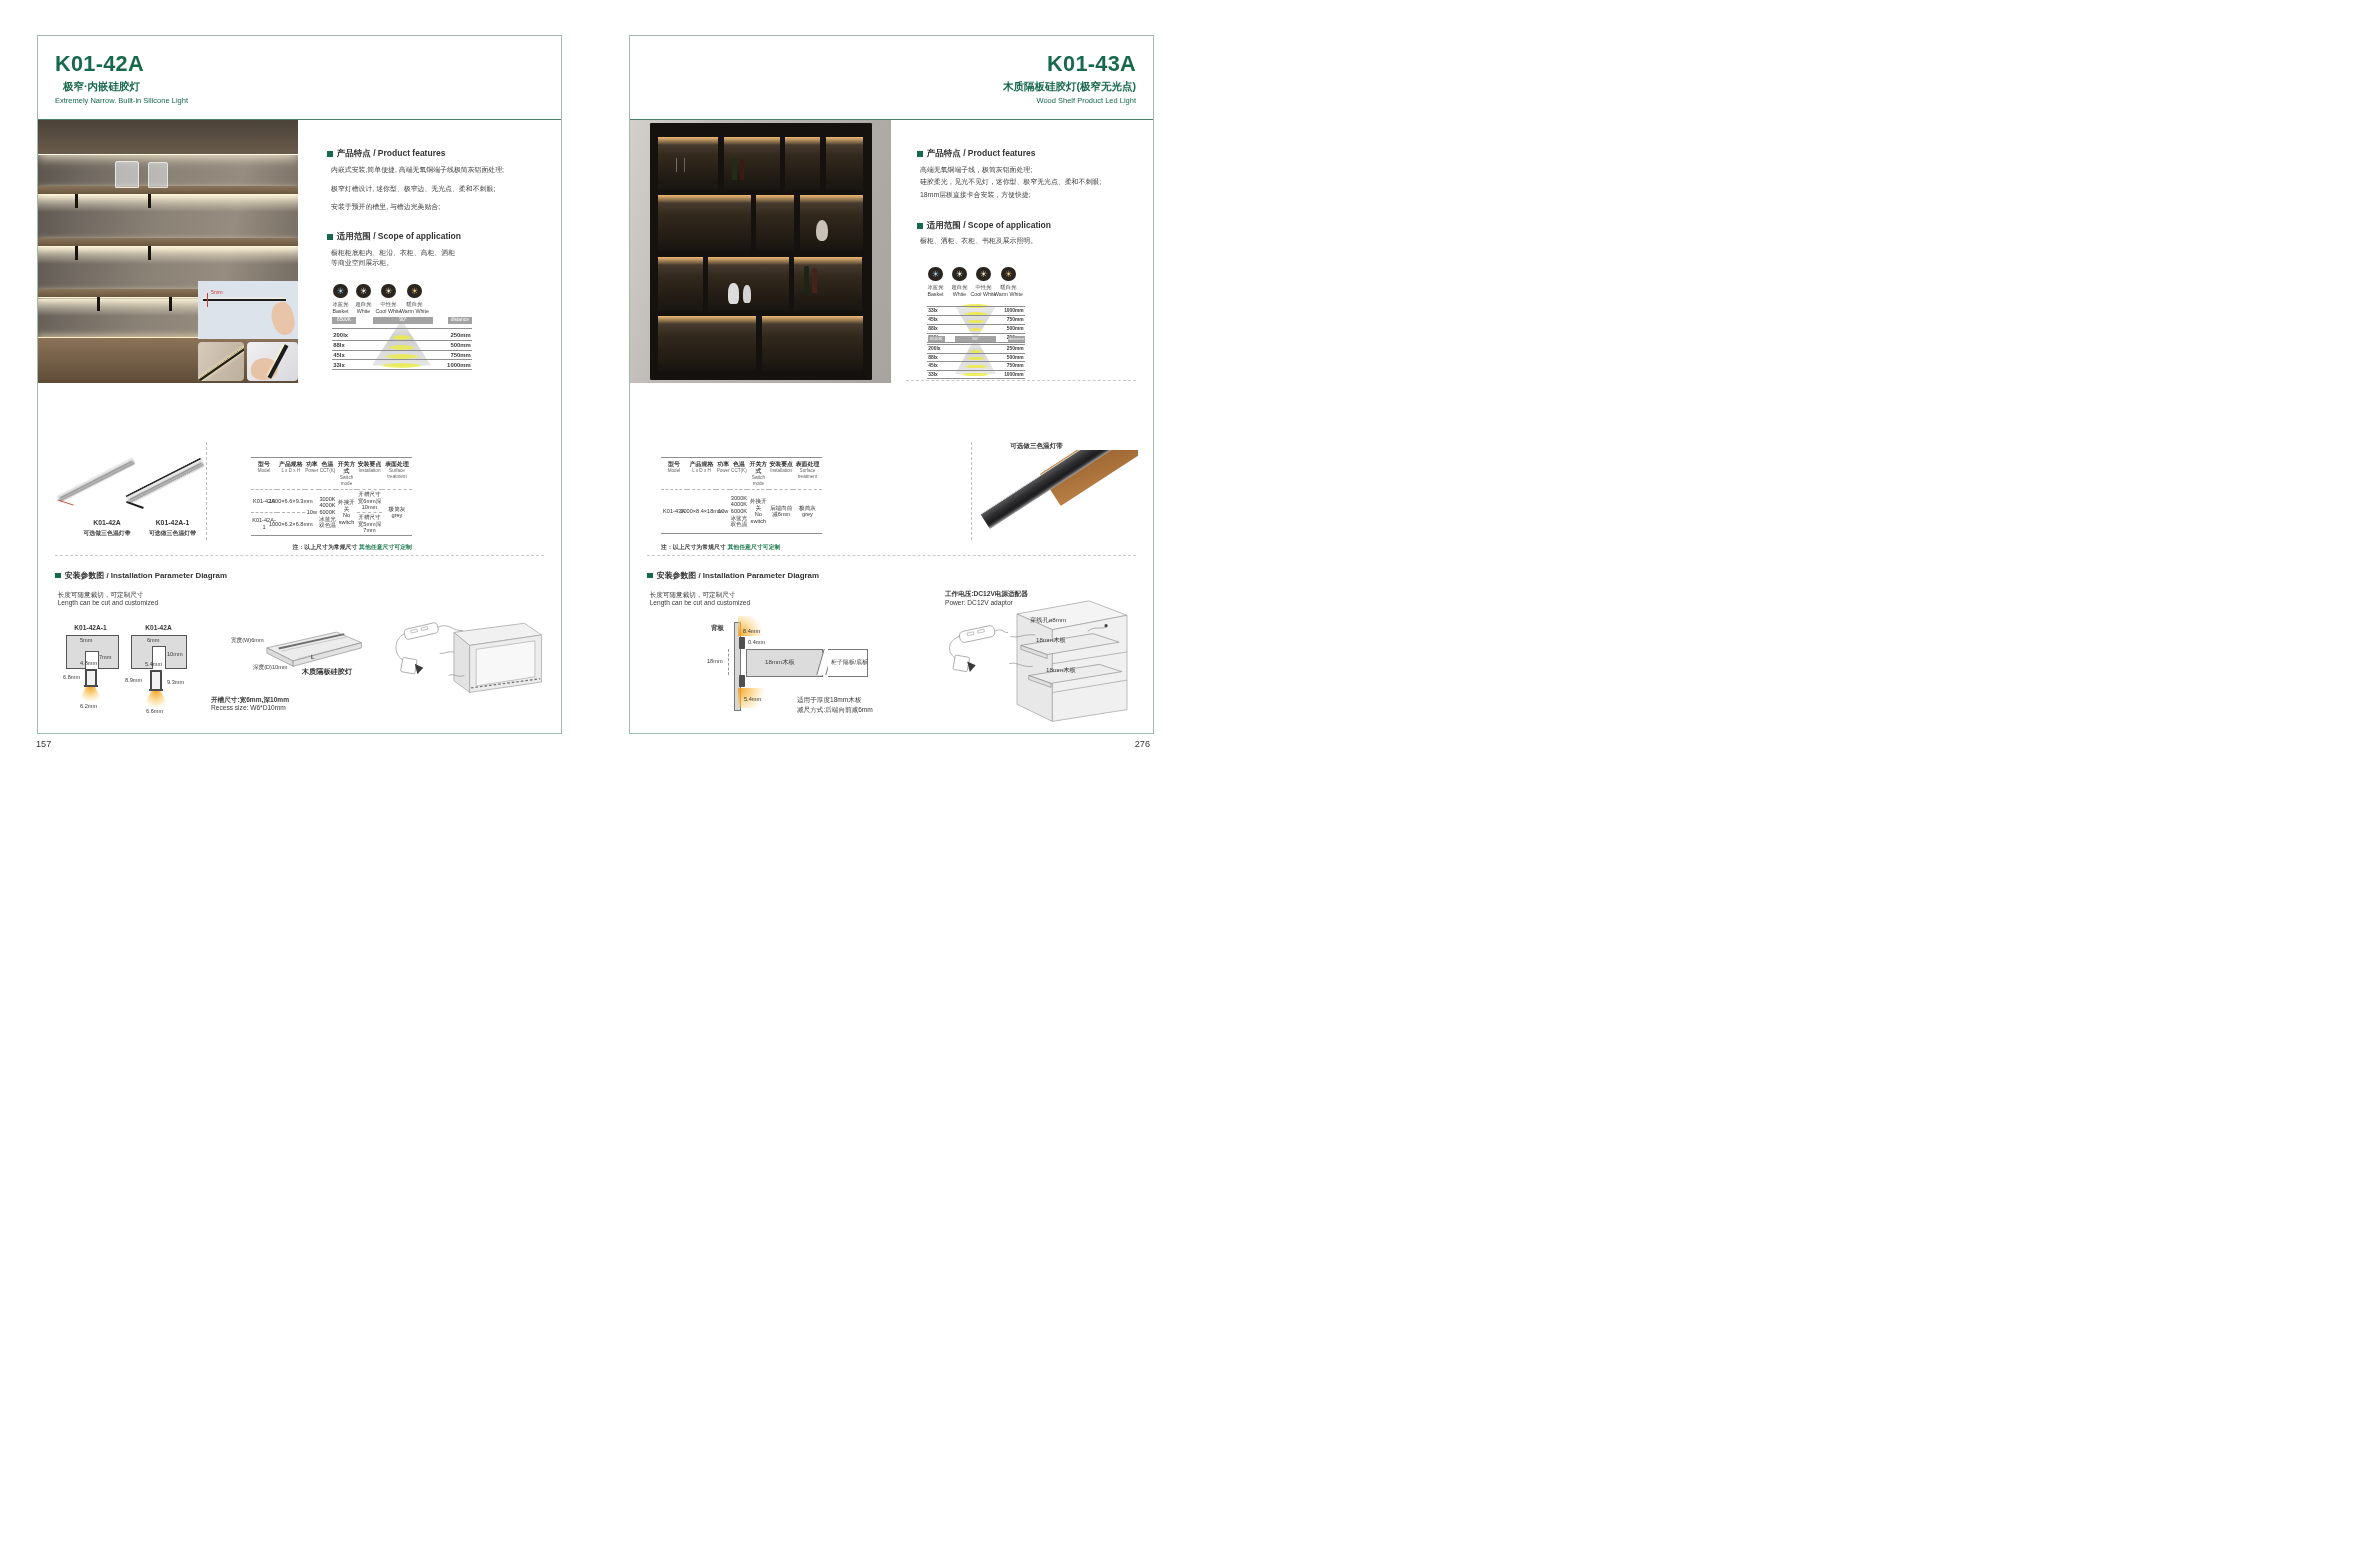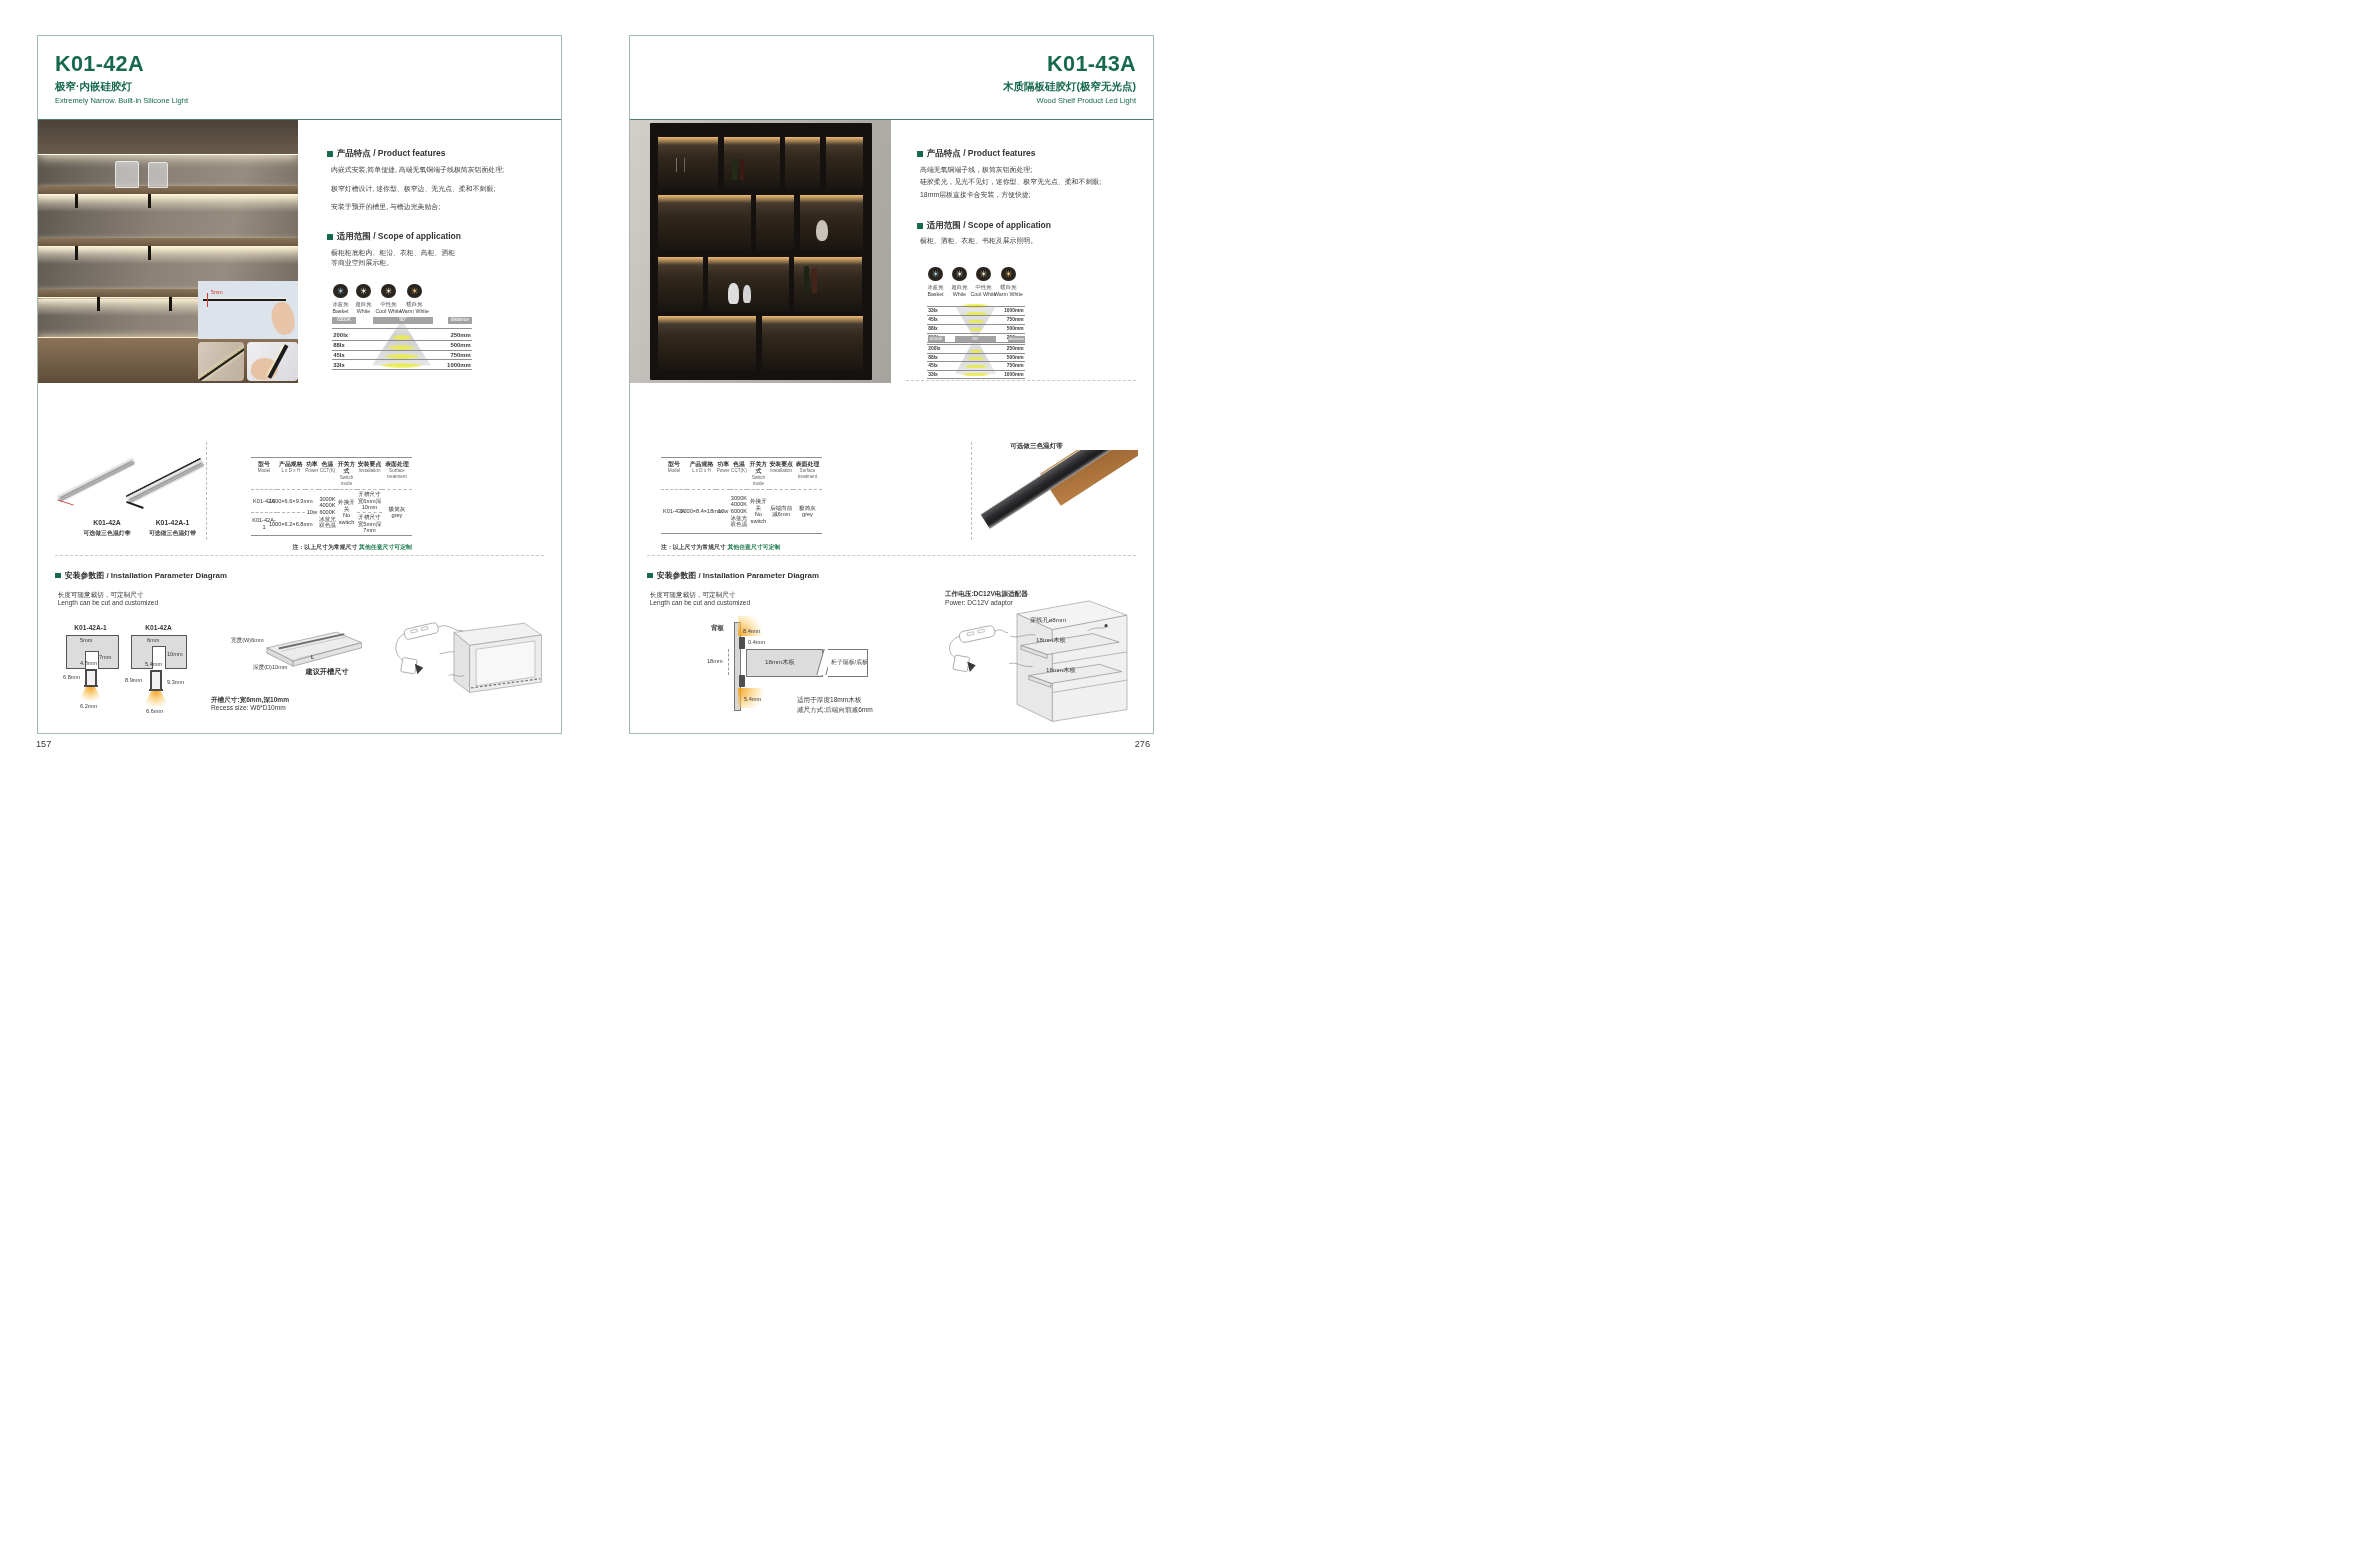--- a/index.html
+++ b/index.html
@@ -74,21 +74,21 @@
   .pr-cell::before{content:"";position:absolute;left:0;right:0;top:0;height:8.5px;background:linear-gradient(180deg,rgba(255,199,120,.9),rgba(255,199,120,0));}
   .pagenum{position:absolute;font-size:9.2px;color:#3a3633;}
 </style>
 </head>
 <body>
 
 <div class="sheet">
 
   <div class="page" style="left:37px;">
     <div class="abs model-title grn" style="left:17px;top:15.8px;">K01-42A</div>
-    <div class="abs sub-cn grn" style="left:17px;top:45px;">极窄·内嵌硅胶灯</div>
+    <div class="abs sub-cn grn" style="left:25px;top:45px;">极窄·内嵌硅胶灯</div>
     <div class="abs sub-en grn" style="left:17px;top:60px;">Extremely Narrow. Built-in Silicone Light</div>
     <div class="rule"></div>
 
     <div class="photo" style="width:260px;height:263px;background:linear-gradient(100deg,#59524a 0%,#6f6860 18%,#8b8276 45%,#968c7f 70%,#6f665c 100%);">
       <div class="abs" style="left:0;top:0;width:260px;height:34px;background:linear-gradient(180deg,#4a4138,#6a5c4b);border-bottom:1.3px solid #fffbe9;box-shadow:0 3.3px 10.5px rgba(255,244,214,.85);"></div>
       <div class="pl-shelf" style="top:66px;"></div>
       <div class="pl-glow" style="top:75px;"></div>
       <div class="pl-shelf" style="top:118px;"></div>
       <div class="pl-glow" style="top:127px;"></div>
       <div class="pl-shelf" style="top:169px;"></div>
@@ -307,21 +307,21 @@
       <polygon points="12,30 118,6 156,22 52,50" fill="#ececec" stroke="#8c8c8c"></polygon>
       <polygon points="12,30 52,50 52,58 12,38" fill="#dcdcdc" stroke="#8c8c8c"></polygon>
       <polygon points="52,50 156,22 156,30 52,58" fill="#e2e2e2" stroke="#8c8c8c"></polygon>
       <line x1="30" y1="31" x2="130" y2="9" stroke="#6f6f6f" stroke-width="3"></line>
       <line x1="34" y1="35" x2="134" y2="13" stroke="#b5b5b5" stroke-width="1"></line>
       <line x1="60" y1="46" x2="150" y2="24" stroke="#aaa" stroke-dasharray="3 2"></line>
     </svg>
     <div class="dim" style="left:193px;top:601px;">宽度(W)6mm</div>
     <div class="dim" style="left:215px;top:628px;">深度(D)10mm</div>
     <div class="dim" style="left:273px;top:618px;font-weight:bold;">L</div>
-    <div class="dlabel" style="left:253px;top:631px;width:72px;font-size:7.2px;">建议开槽尺寸</div>
+    <div class="dlabel" style="left:253px;top:631px;width:72px;font-size:7.2px;">木质隔板硅胶灯</div>
     <div class="abs small-txt" style="left:173px;top:660px;font-weight:bold;">开槽尺寸:宽6mm,深10mm</div>
     <div class="abs small-txt" style="left:173px;top:668px;">Recess size: W6*D10mm</div>
 
     <svg class="abs" style="left:353px;top:582px;" width="152" height="81" viewBox="0 0 232 124">
       <rect x="20" y="12" width="52" height="16" rx="6" transform="rotate(-13 46 20)" fill="#fff" stroke="#8c8c8c"></rect>
       <rect x="30" y="18" width="10" height="4" transform="rotate(-13 35 20)" fill="none" stroke="#aaa"></rect>
       <rect x="46" y="14" width="10" height="4" transform="rotate(-13 51 16)" fill="none" stroke="#aaa"></rect>
       <path d="M72 14 C 88 6, 96 22, 110 19" class="ill"></path>
       <path d="M20 24 C 2 34, 4 58, 20 66" class="ill"></path>
       <rect x="16" y="62" width="22" height="22" rx="2" transform="rotate(10 27 73)" fill="#fff" stroke="#8c8c8c"></rect>

